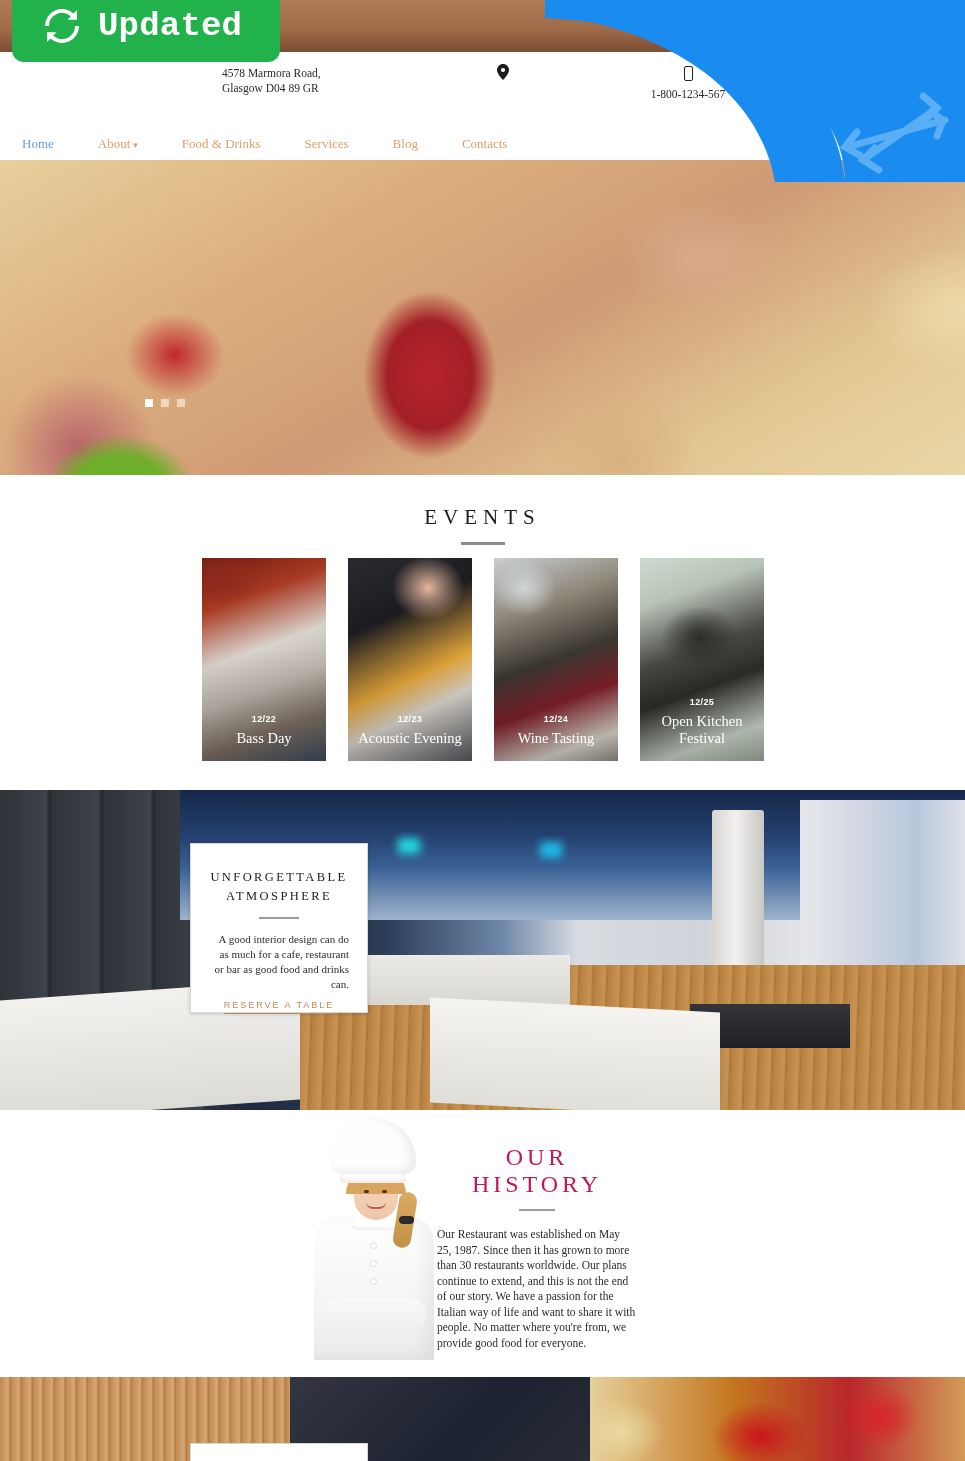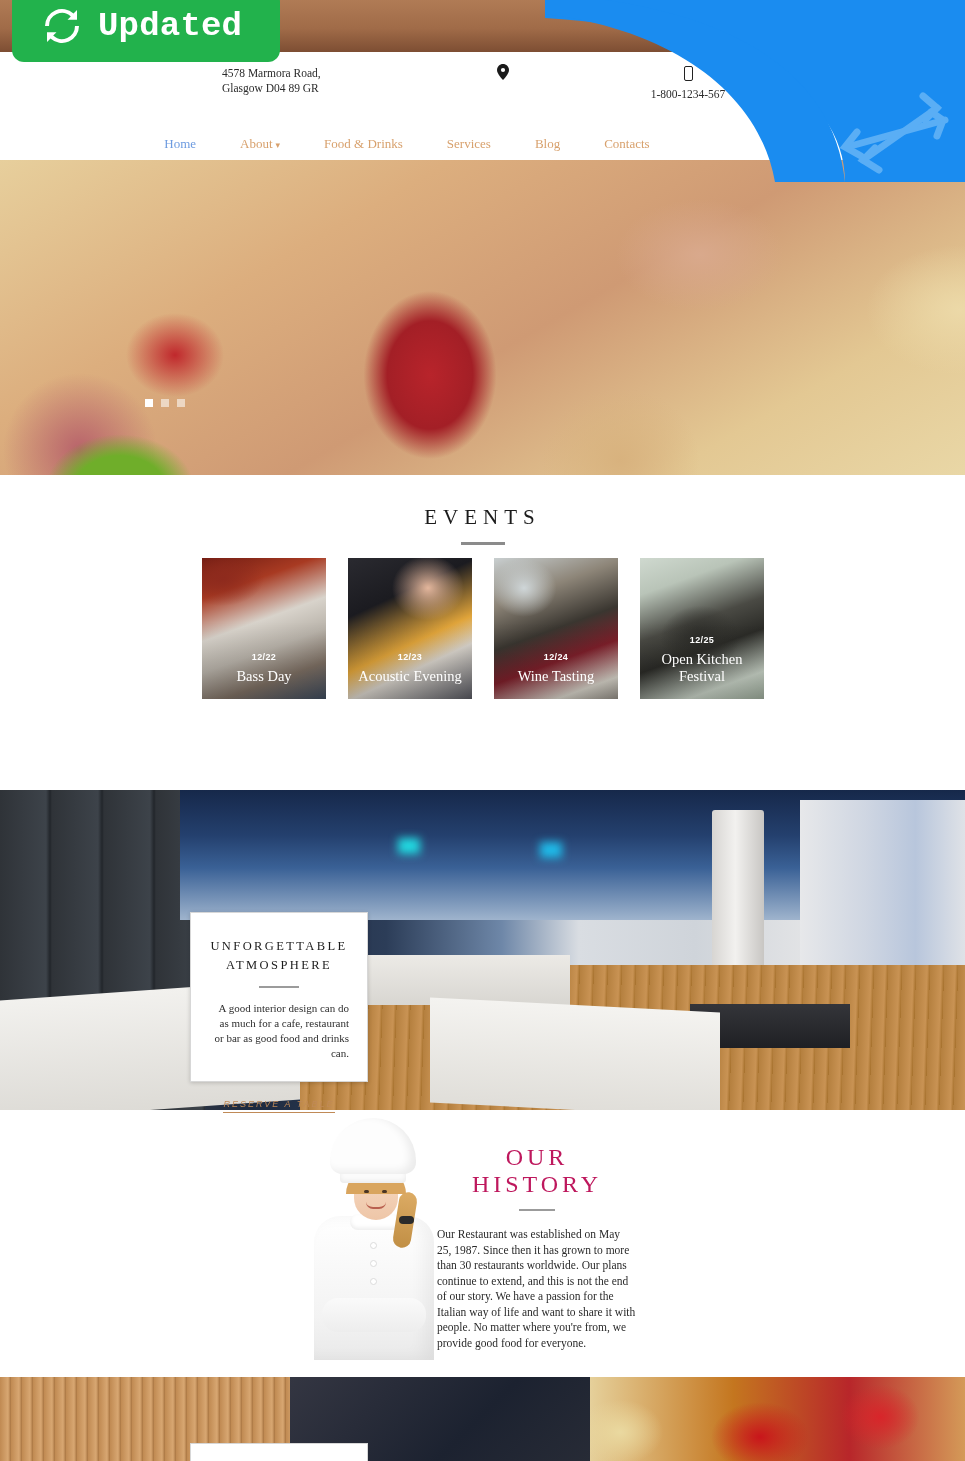--- a/index.html
+++ b/index.html
@@ -46,21 +46,21 @@
   .phone{
     position:absolute; left:608px; top:14px; width:160px; text-align:center;
     color:#2b2b2b; font-size:11.5px; line-height:15px;
   }
   .phone-icon{ display:block; margin:0 auto 6px; width:9px; height:15px;
     border:1.4px solid #222; border-radius:2px; }
 
   
   .nav{
     position:absolute; top:130px; left:0; width:814px; height:28px;
-    display:flex; justify-content:center; align-items:center; gap:0; z-index:6;
+    display:flex; align-items:center; gap:0; z-index:6;
   }
   .nav a{
     font-family:"Liberation Serif", serif; font-size:13px; color:#d8a16d;
     text-decoration:none; padding:0 22px; white-space:nowrap;
   }
   .nav a.active{ color:#6d9be0; }
   .chev{ font-size:9px; margin-left:3px; color:#d8a16d; }
 
   
   .hero{
@@ -89,21 +89,21 @@
     text-align:center; font-family:"Liberation Serif", serif; font-size:21px;
     letter-spacing:6px; color:#1b1b1b; padding-top:30px;
   }
   .sec-rule{ width:44px; height:3px; background:#8b8b8b; margin:12px auto 0; }
 
   .ev-grid{
     position:absolute; top:83px; left:202px; width:562px;
     display:flex; gap:22px;
   }
   .ev-card{
-    position:relative; width:127px; height:141px; overflow:hidden;padding-left:8px;
+    position:relative; width:127px; height:203px; overflow:hidden;padding-left:8px;
   }
   .ev-card .ev-img{ position:absolute; inset:0; }
   .ev-c1 .ev-img{ background:
     radial-gradient(ellipse 60px 40px at 20px 20px,#8e2a1d 0%,rgba(142,42,29,0) 70%),
     linear-gradient(160deg,#6e1b12 0%,#a83a22 22%,#d8d3cb 45%,#b9b3aa 62%,#7d6f63 80%,#3d4a5c 100%);}
   .ev-c2 .ev-img{ background:
     radial-gradient(ellipse 50px 45px at 80px 30px,#e3b69c 0%,rgba(227,182,156,0) 72%),
     linear-gradient(155deg,#2a2a30 0%,#1b1b20 30%,#e0a43a 58%,#d9d4cc 72%,#55565e 100%);}
   .ev-c3 .ev-img{ background:
     radial-gradient(ellipse 45px 40px at 30px 30px,#cfd6d8 0%,rgba(207,214,216,0) 72%),
@@ -146,36 +146,36 @@
   .atmo .t3{ position:absolute; left:360px; bottom:105px; width:210px; height:50px;
     background:linear-gradient(180deg,#eceae6 0%,#d8d6d1 100%); }
   .atmo .t4{ position:absolute; left:690px; bottom:62px; width:160px; height:44px;
     background:linear-gradient(180deg,#34353a 0%,#1f2024 100%); }
   .atmo .column{ position:absolute; top:20px; left:712px; width:52px; height:260px;
     background:linear-gradient(90deg,#d7d5d2 0%,#f2f1ef 45%,#c8c6c3 100%); border-radius:3px;}
   .atmo .curtain{ position:absolute; top:10px; left:800px; width:165px; height:290px;
     background:linear-gradient(90deg,#e7e8ea 0%,#cfd6e2 40%,#b8c6dc 70%,#dfe2e7 100%); }
 
   .atmo-card{
-    position:absolute; left:190px; top:912px; width:178px; height:170px;
+    position:absolute; left:190px; top:843px; width:178px; height:170px;
     background:#ffffff; border:1px solid #d7d7d7; z-index:3;
     box-shadow:0 1px 4px rgba(0,0,0,.18);
     padding:24px 16px 0;
     text-align:center;
   }
   .atmo-h{
     font-family:"Liberation Serif", serif; font-size:12.5px; letter-spacing:2.4px;
     color:#1b1b1b; line-height:19px;
   }
   .atmo-rule{ width:40px; height:1.5px; background:#9b9b9b; margin:11px auto 13px; }
   .atmo-p{
     font-family:"Liberation Serif", serif; font-size:11px; line-height:15px; color:#2e2e2e;
     text-align:right; padding:0 2px;
   }
-  .atmo-btn{ margin-top:32px;font-style:italic; }
+  .atmo-btn{ margin-top:2px; }
   .atmo-btn a{
     font-family:"Liberation Sans", sans-serif; font-size:9px; letter-spacing:2px;
     color:#c08a57; text-decoration:none; border-bottom:1.5px solid #c08a57; padding-bottom:3px;
   }
 
   
   .history{ position:absolute; top:1110px; left:0; width:965px; height:250px; background:#fff; }
   .chef{ position:absolute; left:288px; top:1110px; width:165px; height:250px; z-index:2; }
   .chef .hat{ position:absolute; left:42px; top:8px; width:86px; height:56px;
     background:#fdfdfd; border-radius:44px 44px 12px 12px; box-shadow:inset -6px -3px 9px rgba(0,0,0,.07);}

